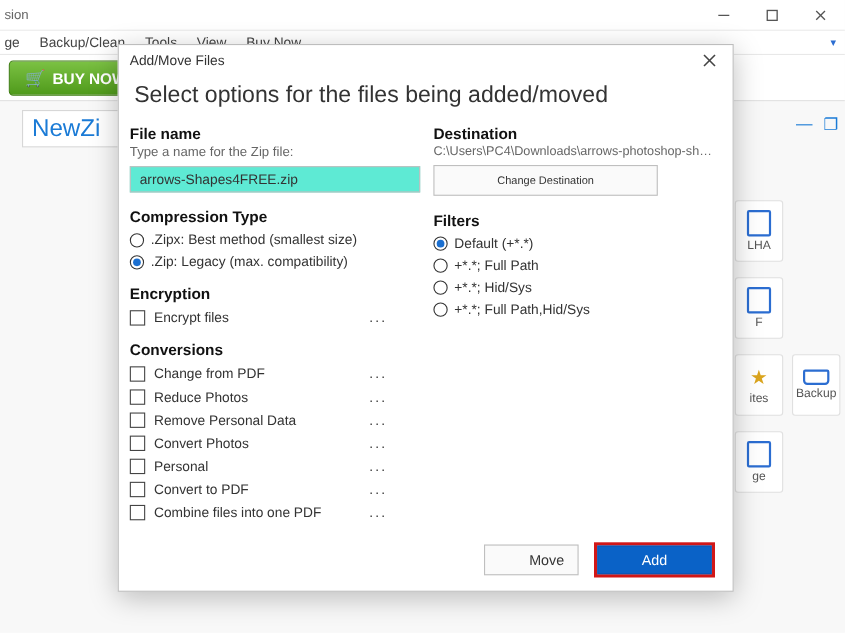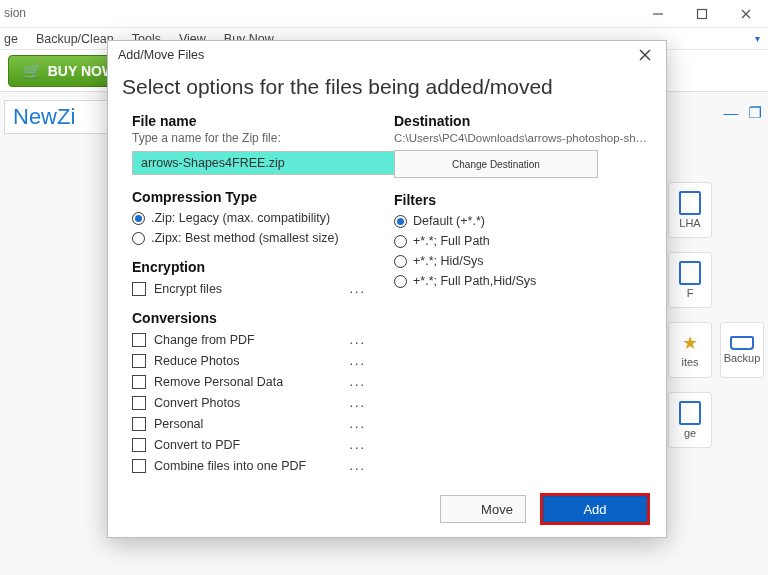--- a/index.html
+++ b/index.html
@@ -31,21 +31,21 @@
   }
   .buy-btn {
     background: linear-gradient(#7bc143,#4f9a1b);
     color:#fff; font-weight:bold; font-size:14px;
     padding:6px 14px; border:1px solid #3f7f13; border-radius:4px;
     display:flex; align-items:center; gap:6px;
   }
   .buy-btn .cart { font-size:15px; }
 
   .bg-doc {
-    position:absolute; top:100px; left:4px; width:110px; height:34px;
+    position:absolute; top:100px; left:20px; width:110px; height:34px;
     border:1px solid #d7d7d7; background:#fff; display:flex;align-items:center;
     font-size:22px; color:#1b7bd6; padding-left:8px; font-weight:300;
   }
   .bg-doc-controls {
     position:absolute; top:104px; right:6px; display:flex; gap:10px; color:#1b7bd6; font-size:15px;
   }
 
   
   .side-btns { position:absolute; right:4px; top:182px; display:flex; flex-direction:column; gap:14px;justify-content:space-between; }
   .side-pair { display:flex; gap:8px; }
@@ -66,21 +66,21 @@
     display:flex; flex-direction:column;
   }
   .dlg-titlebar {
     height:28px; display:flex; align-items:center; justify-content:space-between;
     padding:0 10px; font-size:12.5px; color:#333;
   }
   .dlg-close { width:22px; height:22px; display:flex; align-items:center; justify-content:center; color:#444; cursor:pointer;}
   .dlg-head {
     font-size:21px; color:#333; padding:6px 14px 12px 14px; font-weight:400;
   }
-  .dlg-body { flex:1; padding:0 14px 10px 24px; display:flex; gap:18px; overflow:hidden; }
+  .dlg-body { flex:1; padding:0 14px 10px 10px; display:flex; gap:32px; overflow:hidden; }
   .col { flex:1; min-width:0; }
   .col-right { flex:0 0 258px; }
   .sect-title { font-size:14px; font-weight:700; color:#111; margin-top:2px; }
   .sub { font-size:12px; color:#666; margin-top:2px; }
   .input-box {
     width:264px; height:24px; border:1px solid #bfbfbf; padding:4px 8px;
     font-size:12.5px; color:#333; margin-top:6px; background:#5eead4;
   }
   .dest-path { font-size:11.5px; color:#666; margin-top:3px; white-space:nowrap; overflow:hidden; text-overflow:ellipsis; }
   .btn-plain {
@@ -204,26 +204,26 @@
   <div class="dlg-body">
 
     <div class="col">
       <div class="sect-title">File name</div>
       <div class="sub">Type a name for the Zip file:</div>
       <input class="input-box" value="arrows-Shapes4FREE.zip" style="">
 
       <div class="group">
         <div class="sect-title">Compression Type</div>
         <div class="radio-row">
+          <span class="radio"></span>
+          <span>.Zipx: Best method (smallest size)</span>
+        </div>
+        <div class="radio-row">
           <span class="radio sel"></span>
           <span>.Zip: Legacy (max. compatibility)</span>
-        </div>
-        <div class="radio-row">
-          <span class="radio"></span>
-          <span>.Zipx: Best method (smallest size)</span>
         </div>
       </div>
 
       <div class="group">
         <div class="sect-title">Encryption</div>
         <div class="conv-row">
           <span class="check"></span>
           <span>Encrypt files</span>
           <span class="more">...</span>
         </div>

